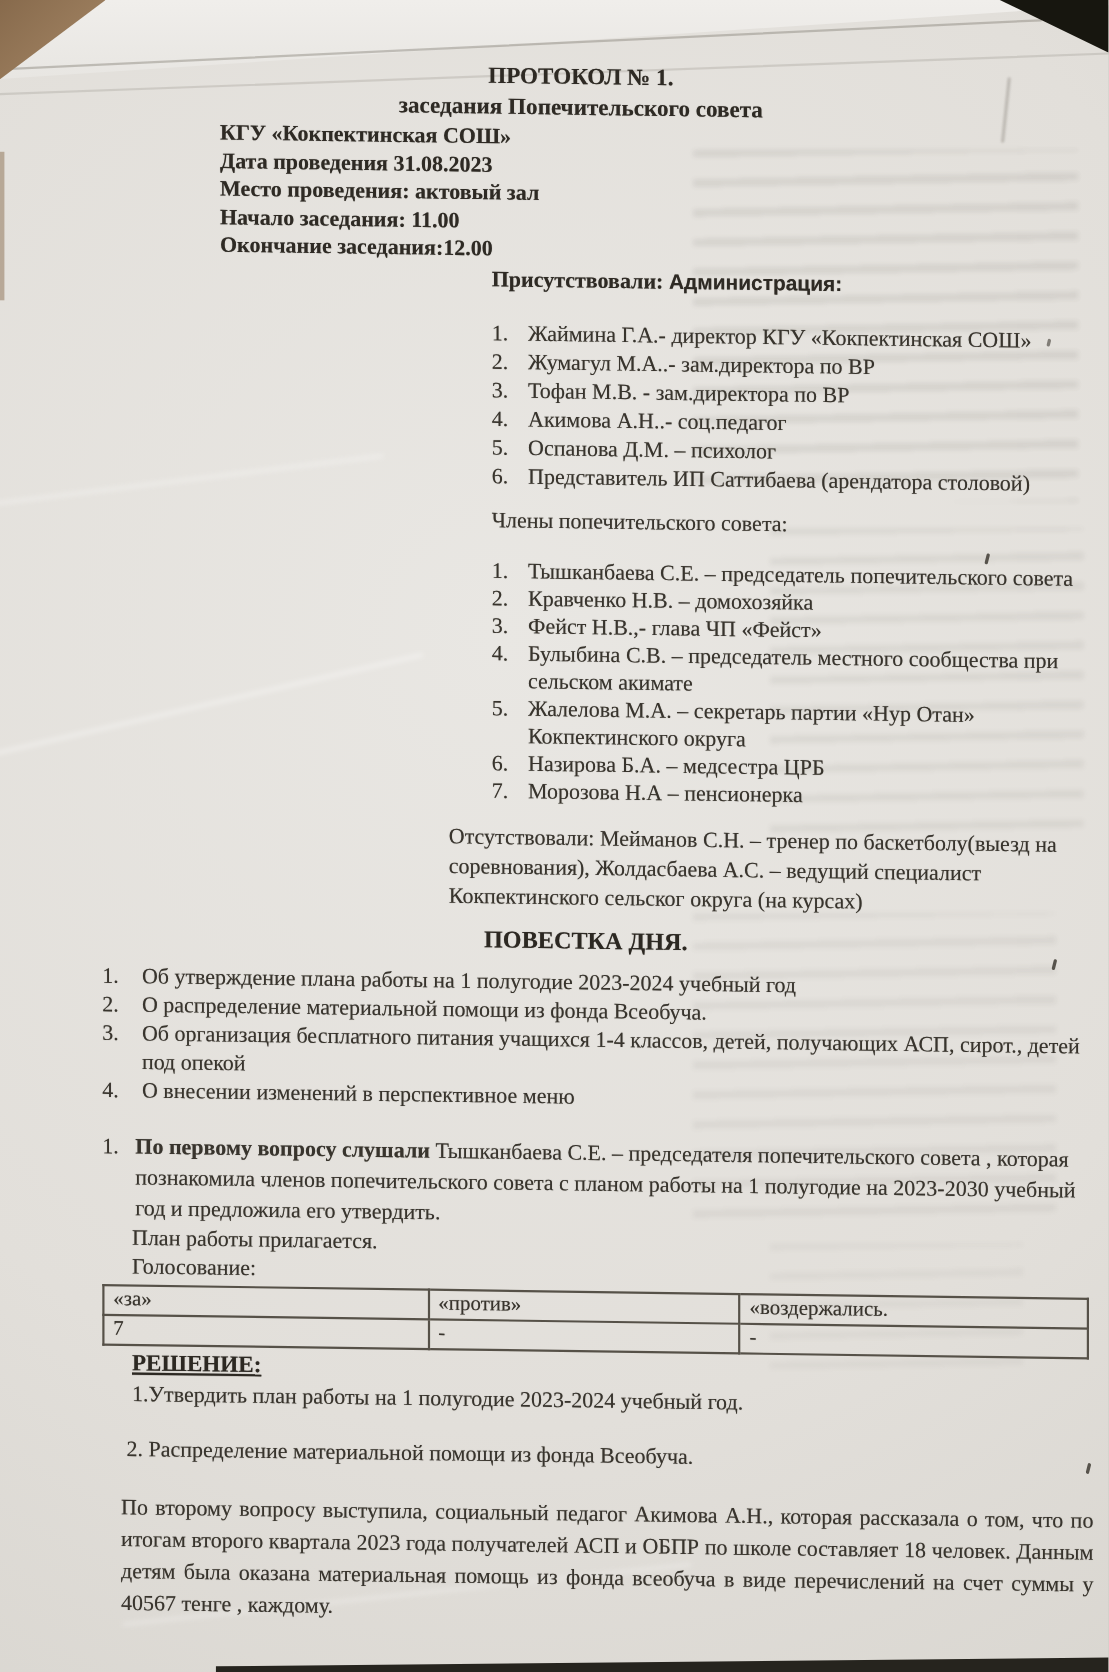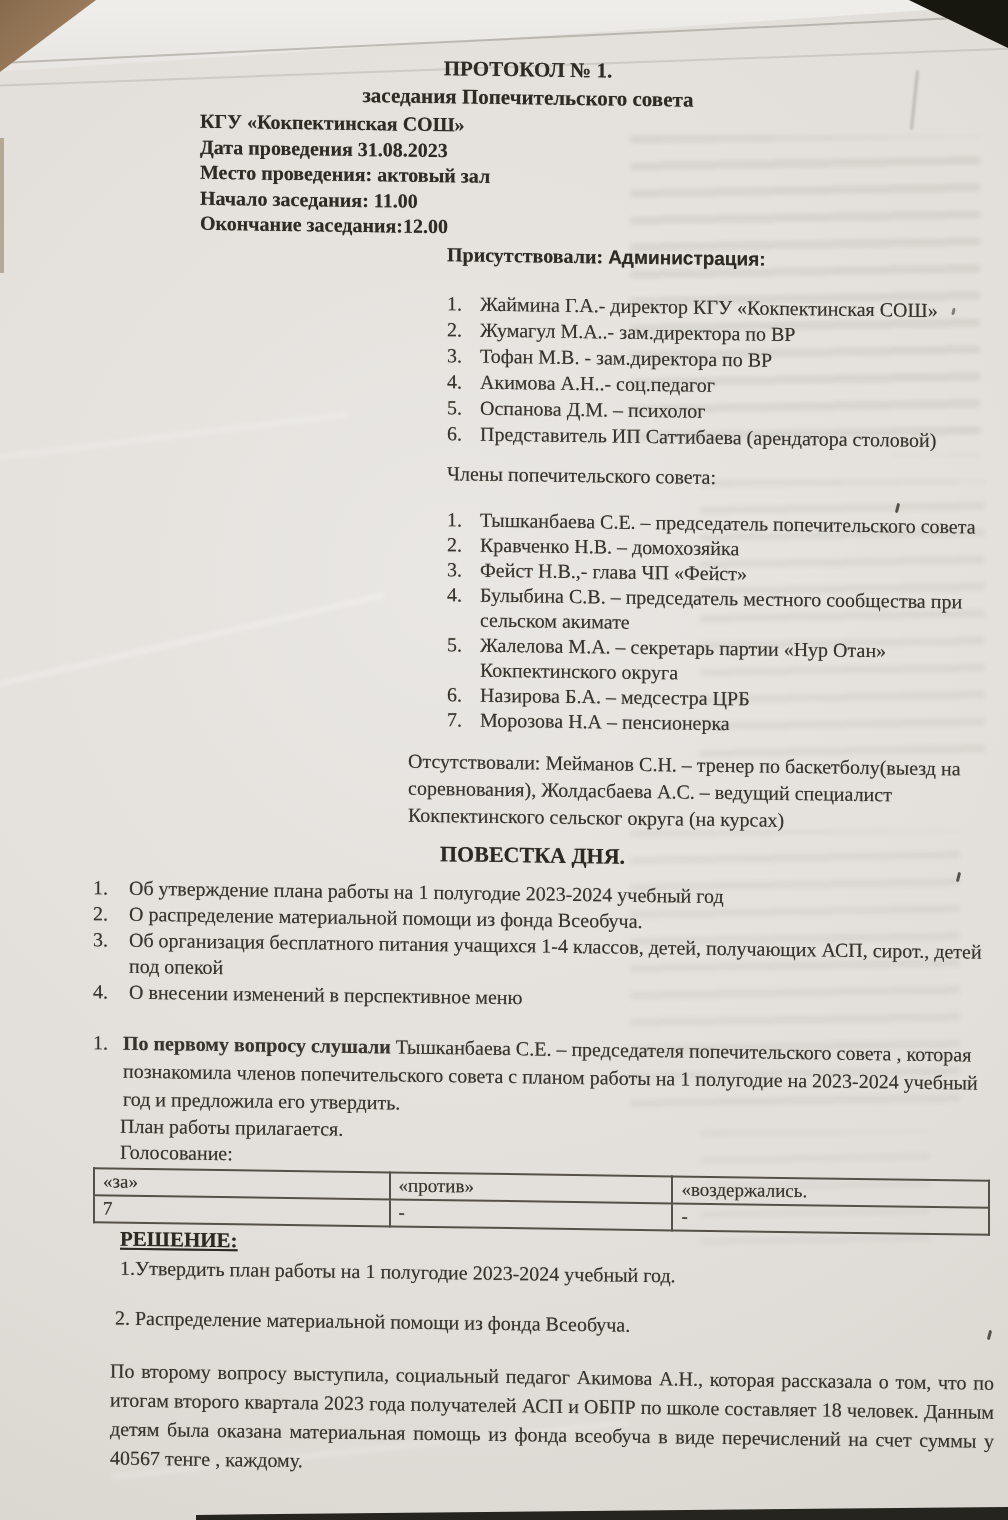--- a/index.html
+++ b/index.html
@@ -216,21 +216,21 @@
       <div class="li">
           <span class="num">4.</span>
           <span>О внесении изменений в перспективное меню</span>
         </div>
     </div>
 
     <div class="q1">
       <span class="num">1.</span>
       <span>
         <span class="bold">По первому вопросу слушали</span>
-        <span>Тышканбаева С.Е. – председателя попечительского совета , которая познакомила членов попечительского совета с планом работы на 1 полугодие  на 2023-2024 учебный год и предложила его утвердить.</span>
+        <span>Тышканбаева С.Е. – председателя попечительского совета , которая познакомила членов попечительского совета с планом работы на 1 полугодие  на 2023-2030 учебный год и предложила его утвердить.</span>
       </span>
     </div>
 
     <div class="plain">План работы прилагается.</div>
     <div class="plain">Голосование:</div>
 
     <table class="vote">
       <tbody>
           <tr>
         <td class="cw1">«за»</td>

